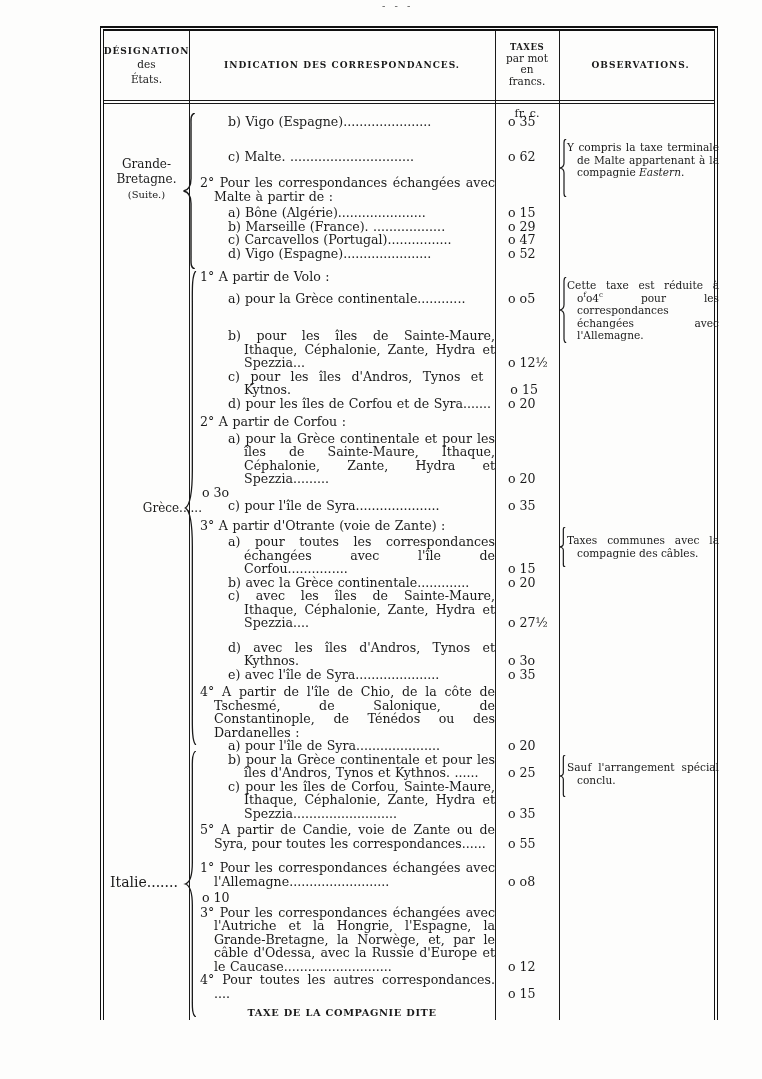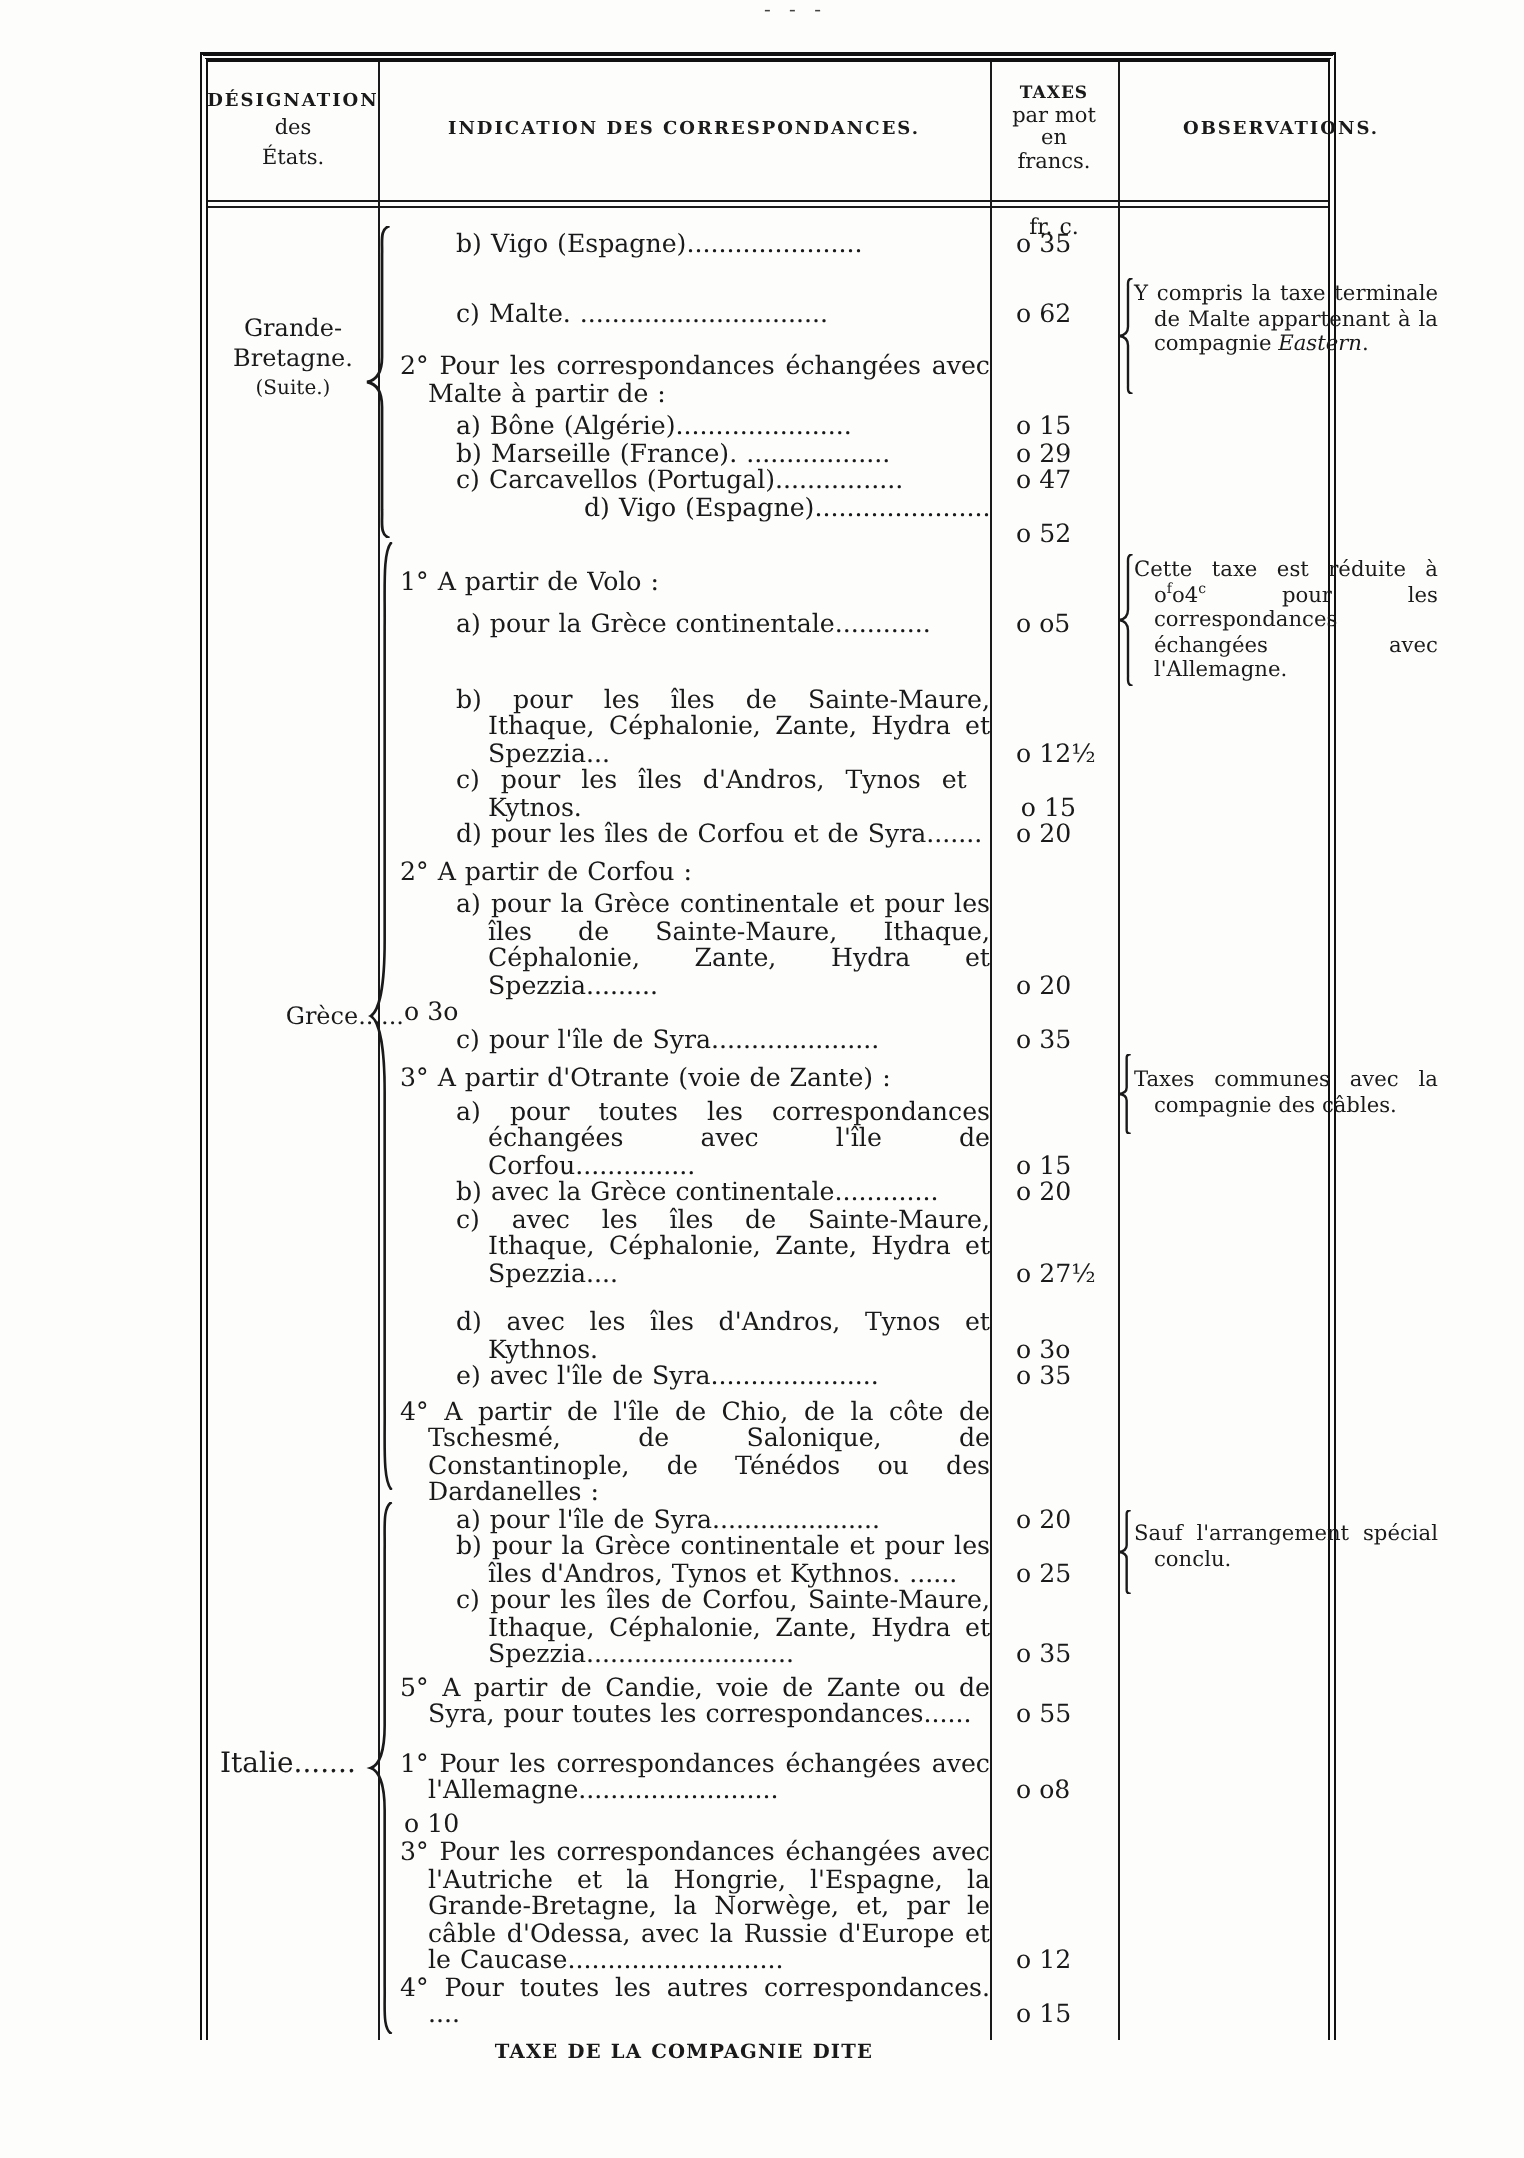--- a/index.html
+++ b/index.html
@@ -8,21 +8,21 @@
     background:#fdfdfc;color:#1a1a1a;
     font-family:"DejaVu Serif", serif;
   }
   .sheet{position:absolute;inset:0;}
   .top-mark{
     position:absolute;left:382px;top:0px;font-size:10px;color:#444;
     letter-spacing:3px;font-family:"DejaVu Serif",serif;
   }
   
   .frame{
-    position:absolute;left:100px;top:26px;width:568px;height:994px;
+    position:absolute;left:100px;top:26px;width:618px;height:994px;
     border-top:5px double #111;
     border-left:4px double #111;
     border-right:4px double #111;
     box-sizing:border-box;
   }
   .vline{position:absolute;top:0;bottom:0;width:1.4px;background:#1a1a1a;}
   .v1{left:85px;}
   .v2{left:391px;}
   .v3{left:455px;}
   .header-underline{
@@ -129,21 +129,21 @@
           <div class="rval">o 15</div>
         </div>
         <div class="row item" style="margin-top: 0px;">
           <div class="rtext">b) Marseille (France). ..................</div>
           <div class="rval">o 29</div>
         </div>
         <div class="row item" style="margin-top: 0px;">
           <div class="rtext">c) Carcavellos (Portugal)................</div>
           <div class="rval">o 47</div>
         </div>
-        <div class="row item" style="margin-top: 0px; flex-direction: column;">
+        <div class="row item" style="margin-top: 0px;">
           <div class="rtext">d) Vigo (Espagne)......................</div>
           <div class="rval">o 52</div>
         </div>
         <div class="row num" style="margin-top: 10px;">
           <div class="rtext">1° A partir de Volo :</div>
           <div class="rval"></div>
         </div>
         <div class="row item" style="margin-top: 8px;">
           <div class="rtext">a) pour la Grèce continentale............</div>
           <div class="rval">o o5</div>

